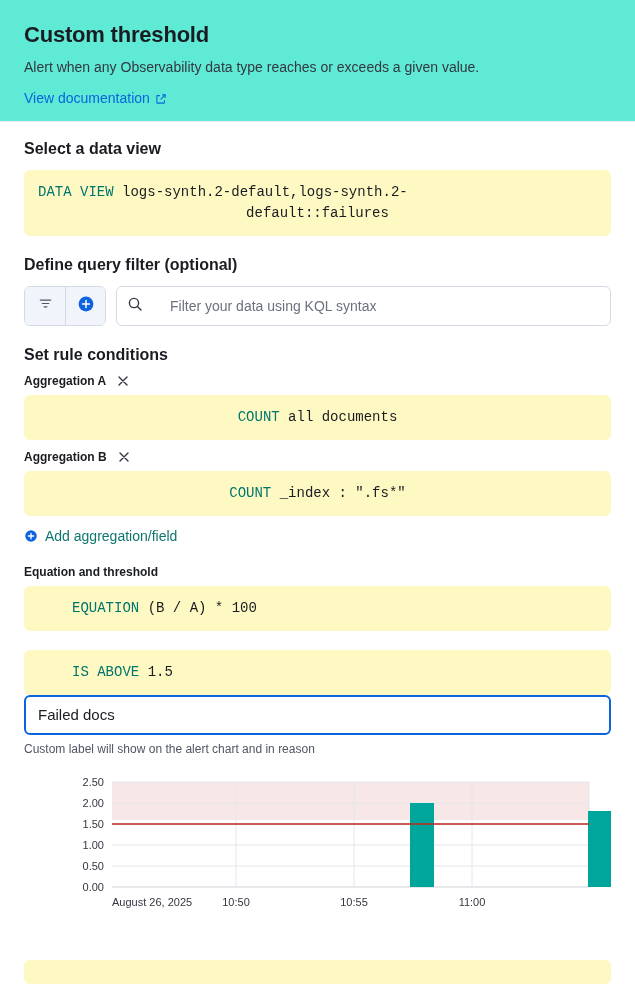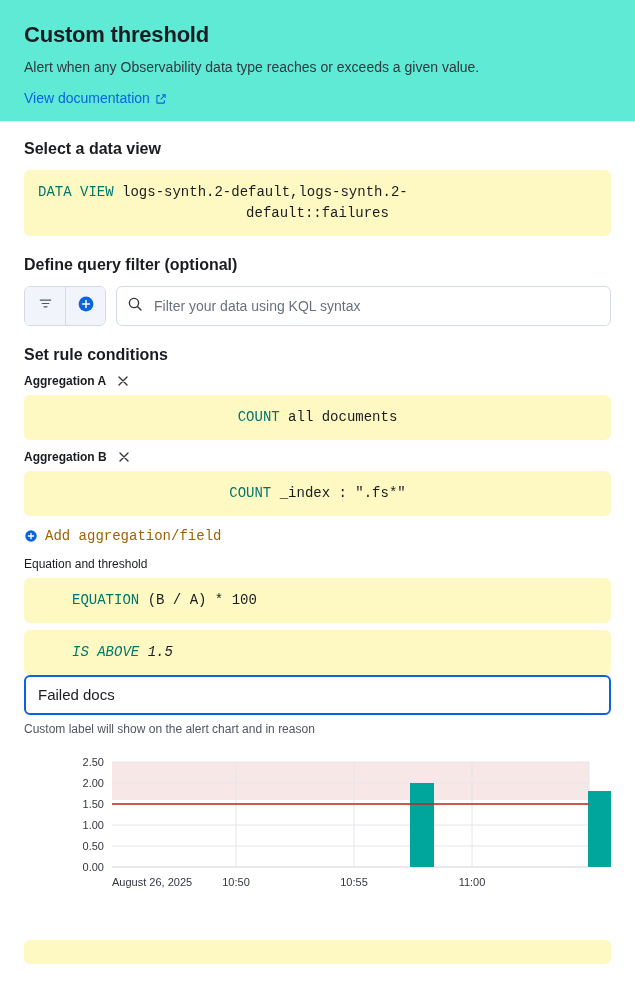--- a/index.html
+++ b/index.html
@@ -101,20 +101,21 @@
     padding: 0 10px;
     gap: 9px;
   }
   .search-wrap input {
     border: none; outline: none;
     flex: 1;
     font-size: 14px;
     font-family: "Liberation Sans", sans-serif;
     color: #343741;
     background: transparent;
+    margin-left: 16px;
   }
   .search-wrap input::placeholder { color: #6a717d; }
 
   
   .agg-label-row {
     display: flex; align-items: center; gap: 10px;
     margin: 0 0 7px 0;
   }
   .agg-label {
     font-size: 12px;
@@ -122,38 +123,37 @@
     color: #1a1c21;
   }
   .x-btn {
     width: 14px; height: 14px;
     display: inline-flex; align-items: center; justify-content: center;
     cursor: pointer;
     color: #343741;
   }
   .add-link {
     display: inline-flex; align-items: center; gap: 7px;
-    color: #a16207;
+    color: #0f766e;
     font-size: 14px;
     font-weight: 400;
     cursor: pointer;
     margin: 12px 0 0 0;
-    font-family: Liberation Mono, monospace;
   }
   .plus-circle {
     width: 14px; height: 14px; display: inline-block;
   }
 
   .small-label {
     font-size: 12px;
-    font-weight: 400;
-    color: #1a1c21;
-    margin: 10px 0 7px 0;
-  }
-  .stack > .codebox + .codebox { margin-top: 7px; font-style: italic; }
+    font-weight: 700;
+    color: #1a1c21;
+    margin: 18px 0 7px 0;
+  }
+  .stack > .codebox + .codebox { margin-top: 19px; }
 
   
   .label-input {
     width: 100%;
     height: 40px;
     border: 2px solid #0b64dd;
     border-radius: 6px;
     padding: 0 12px;
     font-size: 15px;
     font-family: "Liberation Sans", sans-serif;

